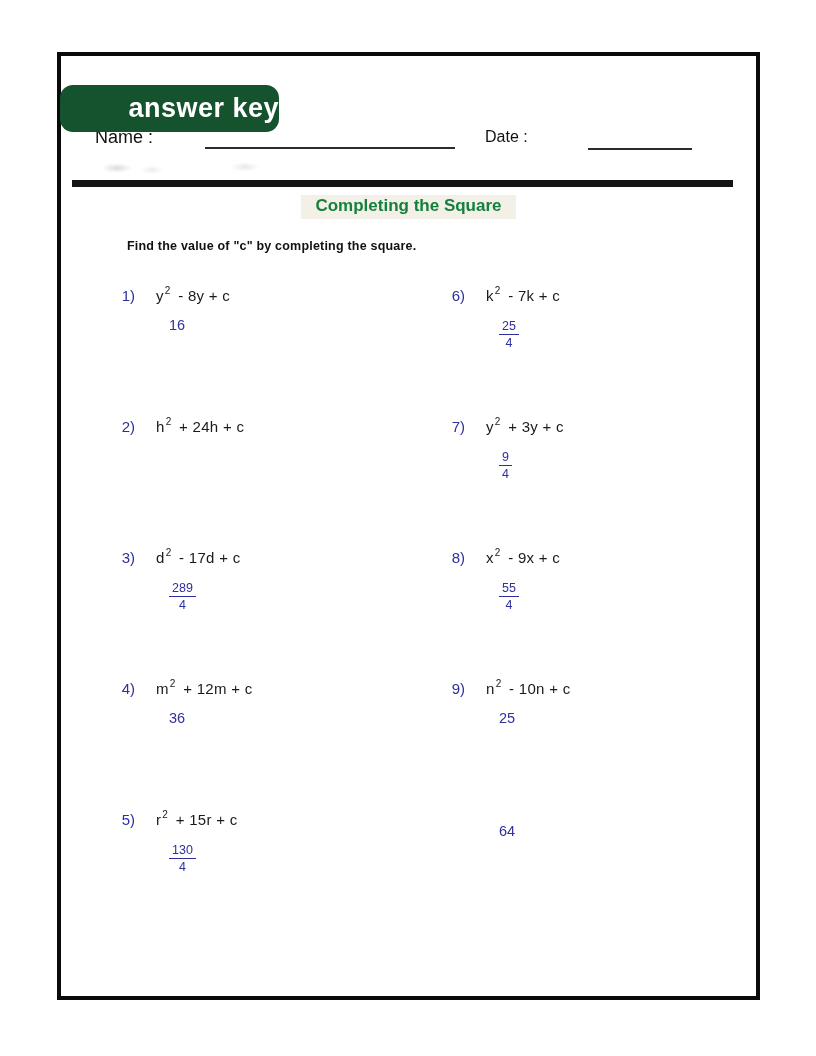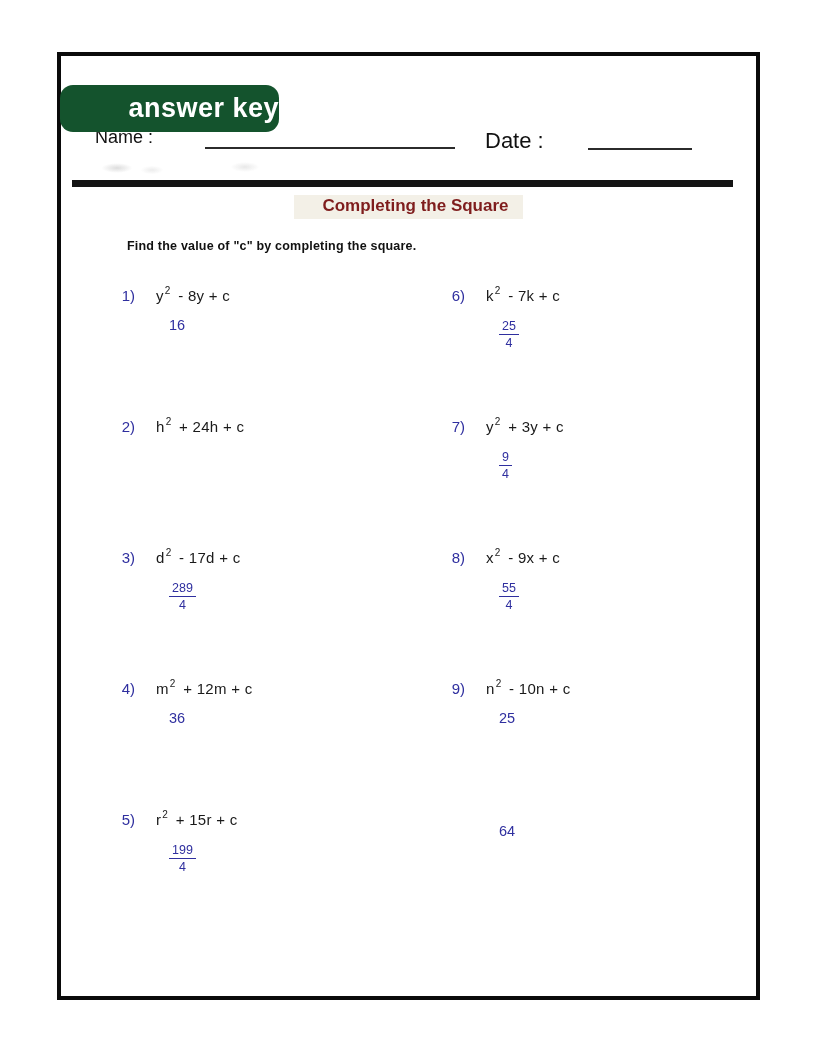--- a/index.html
+++ b/index.html
@@ -37,21 +37,21 @@
     position: absolute; left: 95px; top: 127px;
     font-size: 18px; color: #111111;
   }
   .name-line {
     position: absolute; left: 205px; top: 131px;
     width: 250px; height: 18px;
     border-bottom: 2px solid #2b2b2b;
   }
   .label-date {
     position: absolute; left: 485px; top: 128px;
-    font-size: 22px; color: #111111;
+    font-size: 16px; color: #111111;
   }
   .date-line {
     position: absolute; left: 588px; top: 132px;
     width: 104px; height: 18px;
     border-bottom: 2px solid #2b2b2b;
   }
   .ghost-smudge {
     position: absolute; left: 97px; top: 158px;
     width: 180px; height: 20px;
     background:
@@ -69,23 +69,23 @@
   }
   .title-row {
     position: absolute; left: 61px; top: 195px;
     width: 695px;
     text-align: center;
   }
   .worksheet-title {
     display: inline-block;
     font-size: 17px;
     font-weight: bold;
-    color: #7f1d1d;
+    color: #15803d;
     background: #f3f0e7;
-    padding: 1px 14px 3px 28px;
+    padding: 1px 14px 3px 14px;
   }
   .instruction {
     position: absolute; left: 127px; top: 239px;
     font-size: 12.5px;
     font-weight: bold;
     color: #111111;
     letter-spacing: 0.2px;
   }
   .problems-grid {
     position: absolute; left: 105px; top: 286px;
@@ -197,21 +197,21 @@
     </div>
     <div class="answer">36</div>
   </div>
 
   <div class="problem">
     <div class="expr-line">
       <span class="pnum">5)</span>
       <span class="expr"><span>r</span><sup>2</sup><span> + 15r + c</span></span>
     </div>
     <div class="answer"><span class="frac">
-          <span class="fnum">199</span>
+          <span class="fnum">130</span>
           <span class="fden">4</span>
         </span></div>
   </div>
 
   <div class="problem">
     <div class="expr-line">
       <span class="pnum">6)</span>
       <span class="expr"><span>k</span><sup>2</sup><span> - 7k + c</span></span>
     </div>
     <div class="answer"><span class="frac">

